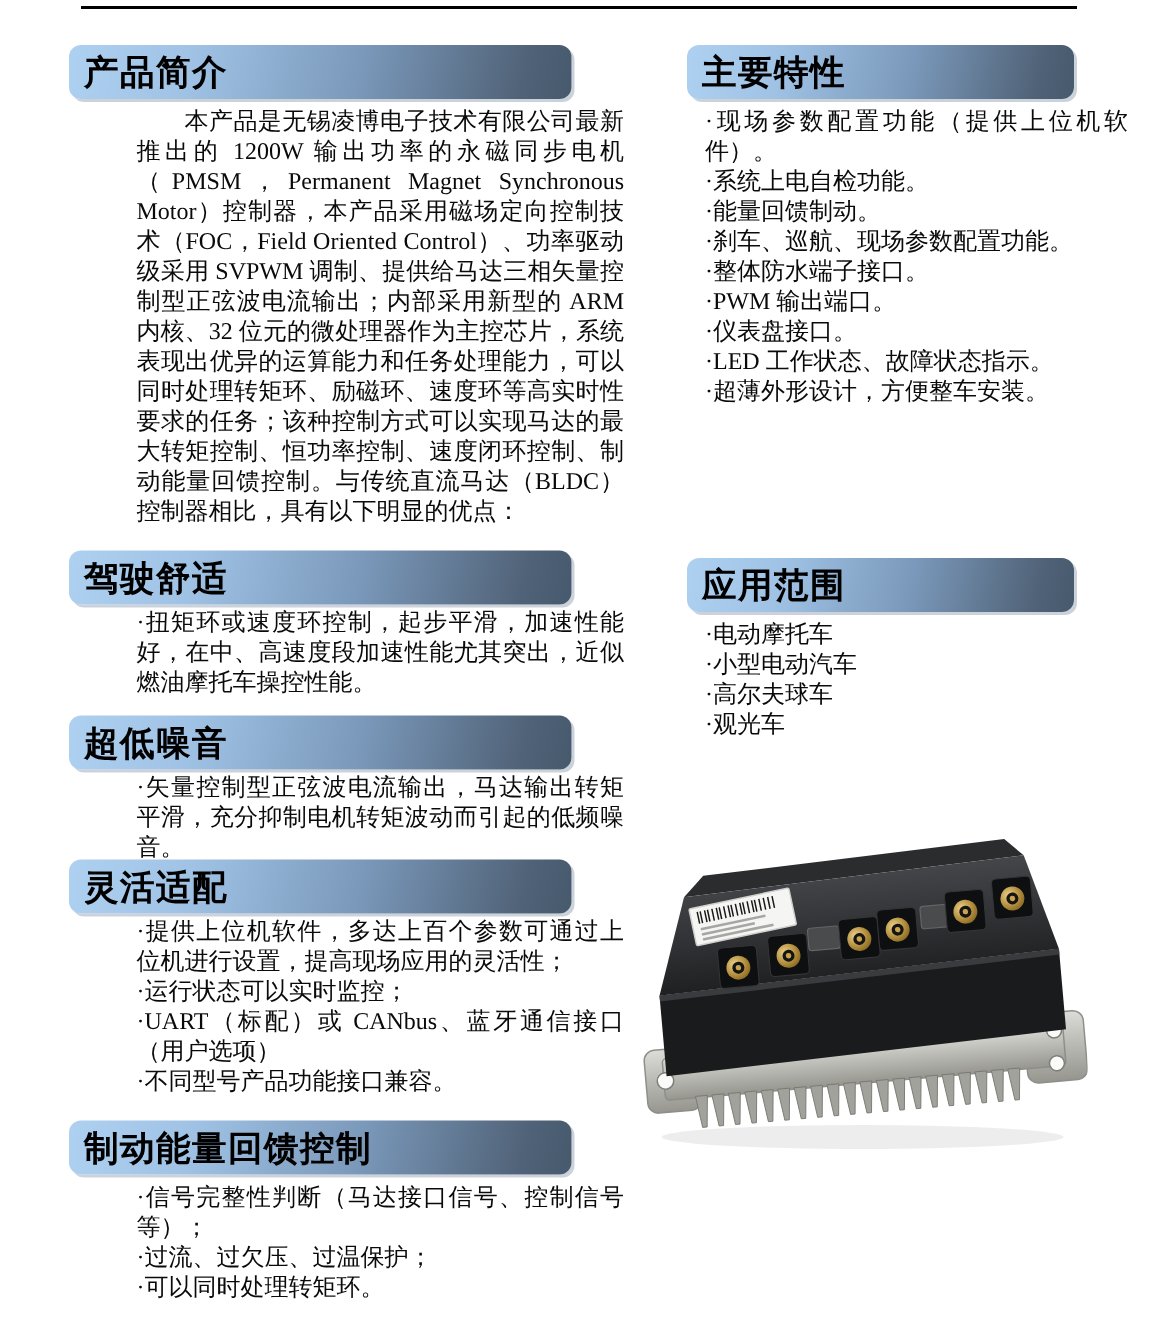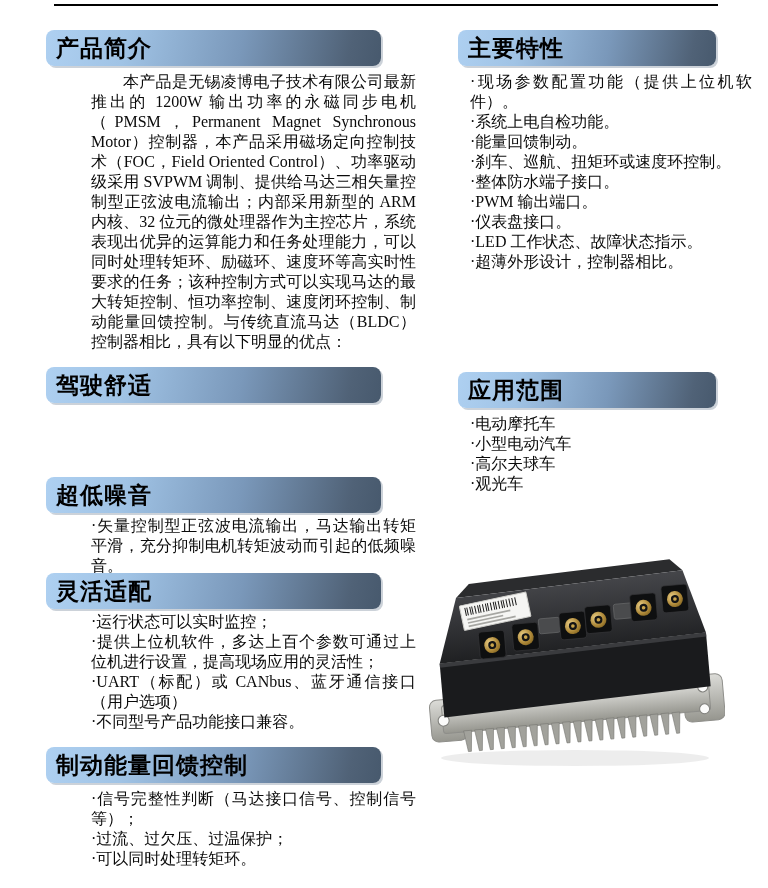--- a/index.html
+++ b/index.html
@@ -35,60 +35,63 @@
   <div class="bar bar-l" style="top:30px">
     <span>产品简介</span>
   </div>
   <div class="txt txt-l" style="top:72px">
     <p class="indent">本产品是无锡凌博电子技术有限公司最新推出的 1200W 输出功率的永磁同步电机（PMSM，Permanent Magnet Synchronous Motor）控制器，本产品采用磁场定向控制技术（FOC，Field Oriented Control）、功率驱动级采用 SVPWM 调制、提供给马达三相矢量控制型正弦波电流输出；内部采用新型的 ARM 内核、32 位元的微处理器作为主控芯片，系统表现出优异的运算能力和任务处理能力，可以同时处理转矩环、励磁环、速度环等高实时性要求的任务；该种控制方式可以实现马达的最大转矩控制、恒功率控制、速度闭环控制、制动能量回馈控制。与传统直流马达（BLDC）控制器相比，具有以下明显的优点：</p>
   </div>
 
   <div class="bar bar-l" style="top:367px">
     <span>驾驶舒适</span>
   </div>
+  <div class="txt txt-l" style="top:406px">
+    <p>·扭矩环或速度环控制，起步平滑，加速性能好，在中、高速度段加速性能尤其突出，近似燃油摩托车操控性能。</p>
+  </div>
 
   <div class="bar bar-l" style="top:477px">
     <span>超低噪音</span>
   </div>
   <div class="txt txt-l" style="top:516px">
     <p>·矢量控制型正弦波电流输出，马达输出转矩平滑，充分抑制电机转矩波动而引起的低频噪音。</p>
   </div>
 
   <div class="bar bar-l" style="top:573px">
     <span>灵活适配</span>
   </div>
   <div class="txt txt-l" style="top:612px">
+    <p>·提供上位机软件，多达上百个参数可通过上位机进行设置，提高现场应用的灵活性；</p>
     <p>·运行状态可以实时监控；</p>
-    <p>·提供上位机软件，多达上百个参数可通过上位机进行设置，提高现场应用的灵活性；</p>
     <p>·UART（标配）或 CANbus、蓝牙通信接口（用户选项）</p>
     <p>·不同型号产品功能接口兼容。</p>
   </div>
 
   <div class="bar bar-l" style="top:747px">
     <span>制动能量回馈控制</span>
   </div>
   <div class="txt txt-l" style="top:789px">
     <p>·信号完整性判断（马达接口信号、控制信号等）；</p>
     <p>·过流、过欠压、过温保护；</p>
     <p>·可以同时处理转矩环。</p>
   </div>
 
   <div class="bar bar-r" style="top:30px">
     <span>主要特性</span>
   </div>
   <div class="txt txt-r" style="top:72px">
     <p>·现场参数配置功能（提供上位机软件）。</p>
     <p>·系统上电自检功能。</p>
     <p>·能量回馈制动。</p>
-    <p>·刹车、巡航、扭矩环或速度环控制。</p>
+    <p>·刹车、巡航、现场参数配置功能。</p>
     <p>·整体防水端子接口。</p>
     <p>·PWM 输出端口。</p>
     <p>·仪表盘接口。</p>
     <p>·LED 工作状态、故障状态指示。</p>
-    <p>·超薄外形设计，控制器相比。</p>
+    <p>·超薄外形设计，方便整车安装。</p>
   </div>
 
   <div class="bar bar-r" style="top:372px">
     <span>应用范围</span>
   </div>
   <div class="txt txt-r" style="top:414px">
     <p>·电动摩托车</p>
     <p>·小型电动汽车</p>
     <p>·高尔夫球车</p>
     <p>·观光车</p>

